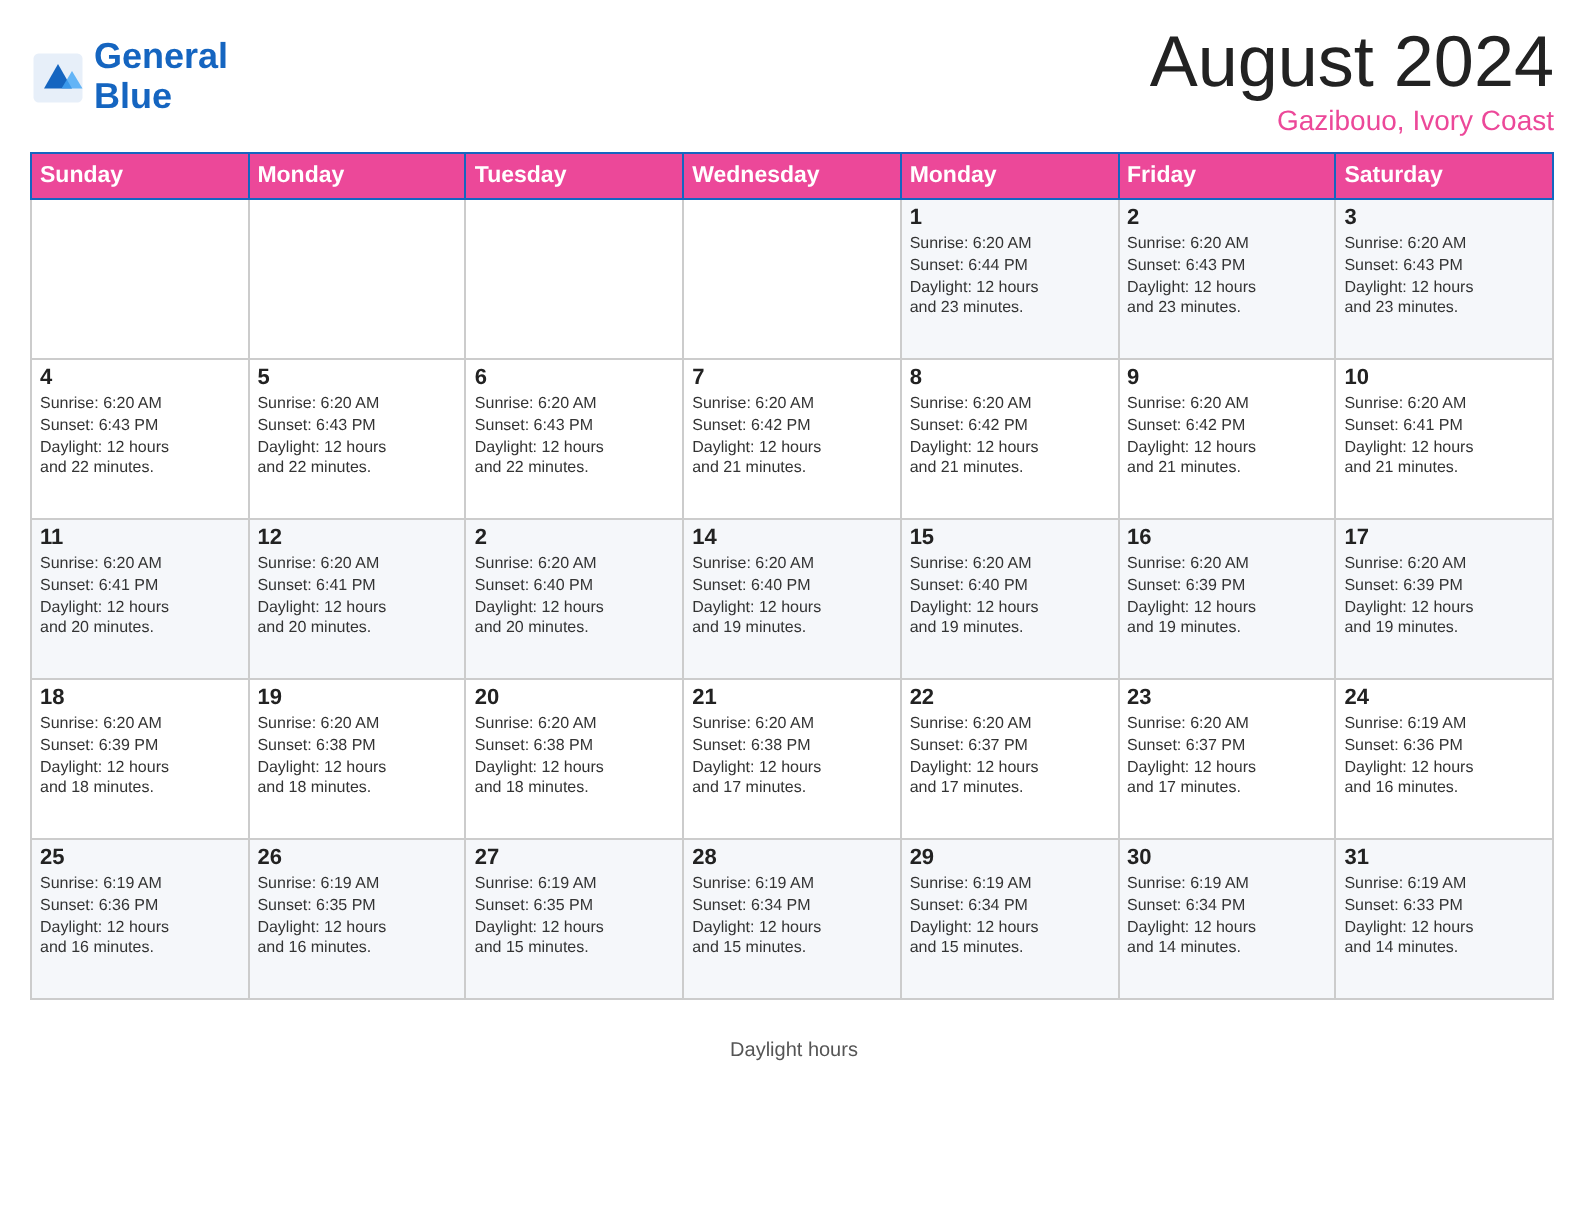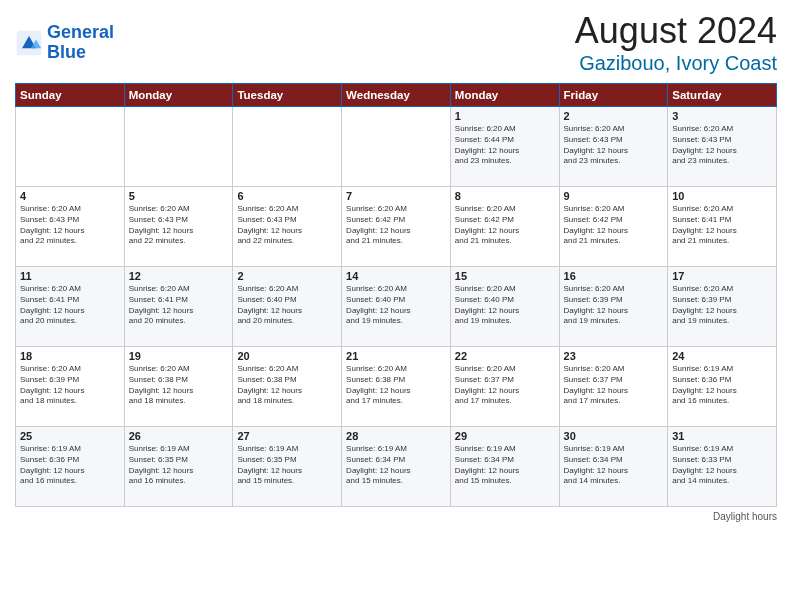--- a/index.html
+++ b/index.html
@@ -42,30 +42,30 @@
     .title-block {
       text-align: right;
     }
     .month-year {
       font-size: 36px;
       font-weight: 300;
       color: #222;
       margin-left: 22px;
     }
     .location {
-      font-size: 20px;
-      color: #0369a1;
+      font-size: 14px;
+      color: #ec4899;
     }
     table {
       width: 100%;
       border-collapse: collapse;
       table-layout: fixed;
     }
     thead tr th {
-      background-color: #7f1d1d;
+      background-color: #ec4899;
       color: #fff;
       font-size: 11.5px;
       font-weight: bold;
       padding: 5px 4px;
       text-align: left;
       border: 1px solid #1565c0;
     }
     tbody tr td {
       border: 1px solid #ccc;
       vertical-align: top;
@@ -89,24 +89,24 @@
     }
     .day-info {
       font-size: 8px;
       color: #333;
       line-height: 1.35;
     }
     .empty-cell {
       background: #fff !important;
     }
     .footer {
-      margin-top: 4px;
+      margin-top: 20px;
       font-size: 10px;
       color: #555;
-      text-align: right;
+      text-align: center;
       padding-left: 2px;
     }
   </style>
 </head>
 <body>
 
 <div class="page">
   <div class="header">
     <div class="logo">
       <svg class="logo-icon" viewBox="0 0 32 32">

